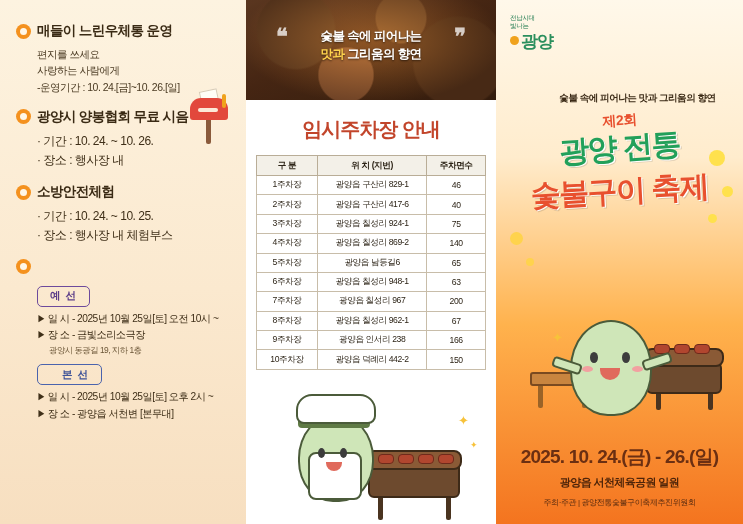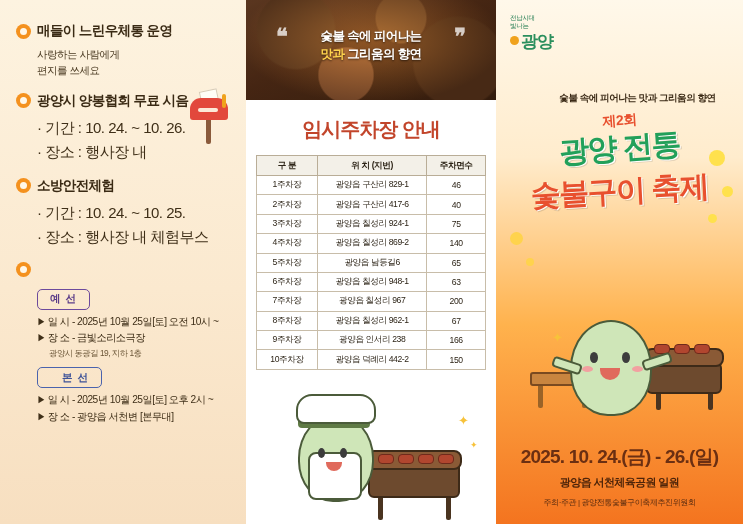--- a/index.html
+++ b/index.html
@@ -33,21 +33,21 @@
     border-radius:50%;background:#fff7e8;
   }
   .lp-title{
     font-size:13.5px;font-weight:bold;color:#3a2a14;letter-spacing:-0.6px;
   }
   .lp-sub{
     font-size:10.5px;color:#4a3a22;letter-spacing:-0.5px;line-height:1.55;
     padding-left:21px;
   }
   .lp-li{
-    font-size:15px;color:#3f2f18;letter-spacing:-0.5px;line-height:1.6;
+    font-size:12px;color:#3f2f18;letter-spacing:-0.5px;line-height:1.6;
     padding-left:21px;
   }
   .tagbox{
     display:inline-block;border:1.4px solid #6d4a9c;color:#5b3c88;
     border-radius:5px;font-size:10.5px;font-weight:bold;
     padding:2.5px 12px;margin:6px 0 4px 21px;letter-spacing:1px;
   }
   .tagbox.b{border-color:#4a63ad;color:#3e5398;padding-left:24px;}
   .lp-row{
     font-size:10.2px;color:#3f2f18;letter-spacing:-0.5px;line-height:1.65;
@@ -228,22 +228,23 @@
       <div class="mb-body"></div>
       <div class="mb-slot"></div>
       <div class="mb-flag"></div>
     </div>
 
     <div class="lp-block">
       <div class="lp-head">
         <span class="lp-dot"></span>
         <span class="lp-title">매들이 느린우체통 운영</span>
       </div>
+      <div class="lp-sub">편지를 쓰세요</div>
       <div class="lp-sub">사랑하는 사람에게</div>
-      <div class="lp-sub">편지를 쓰세요</div>
+      <div class="lp-sub small">-운영기간 : 10. 24.[금]~10. 26.[일]</div>
     </div>
 
     <div class="lp-block">
       <div class="lp-head">
         <span class="lp-dot"></span>
         <span class="lp-title">광양시 양봉협회 무료 시음</span>
       </div>
       <div class="lp-li">· 기간 : 10. 24. ~ 10. 26.</div>
       <div class="lp-li">· 장소 : 행사장 내</div>
     </div>

